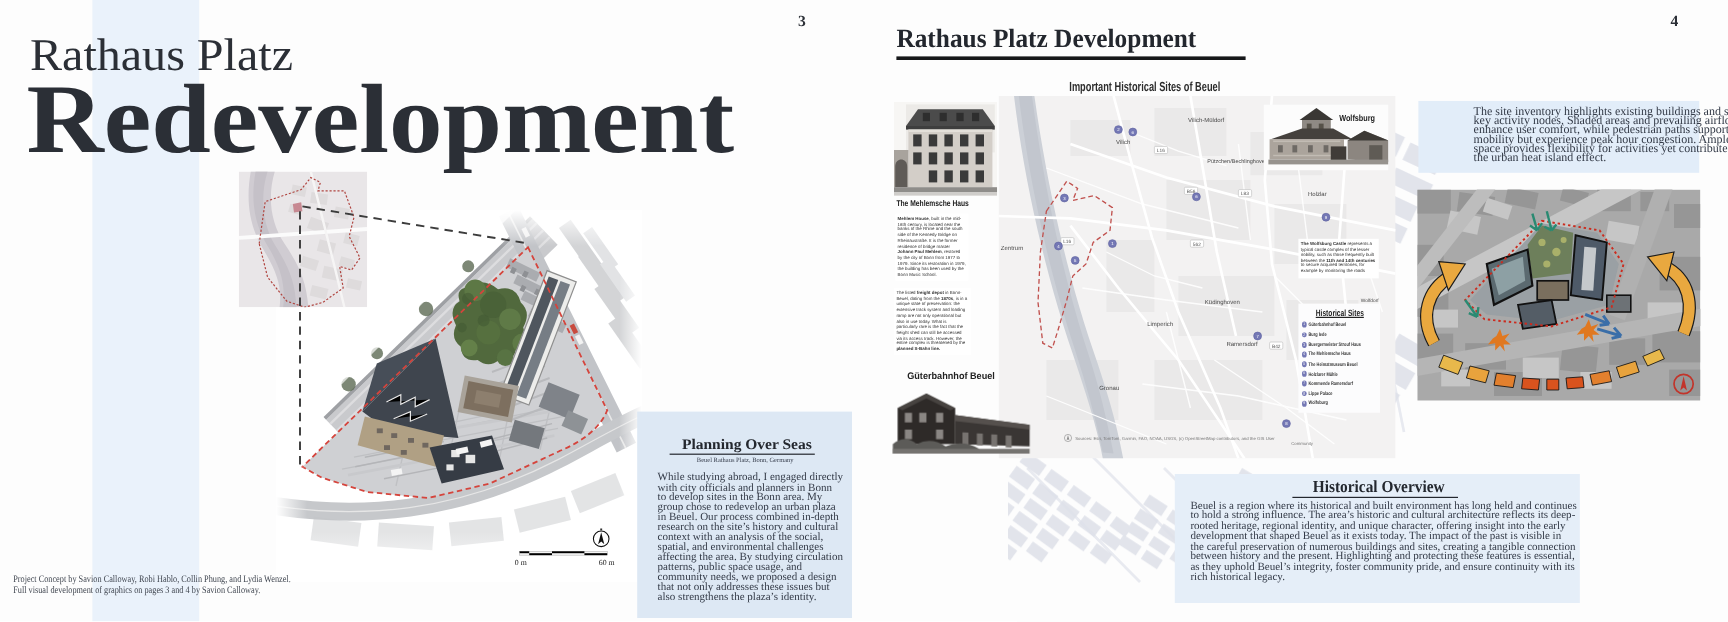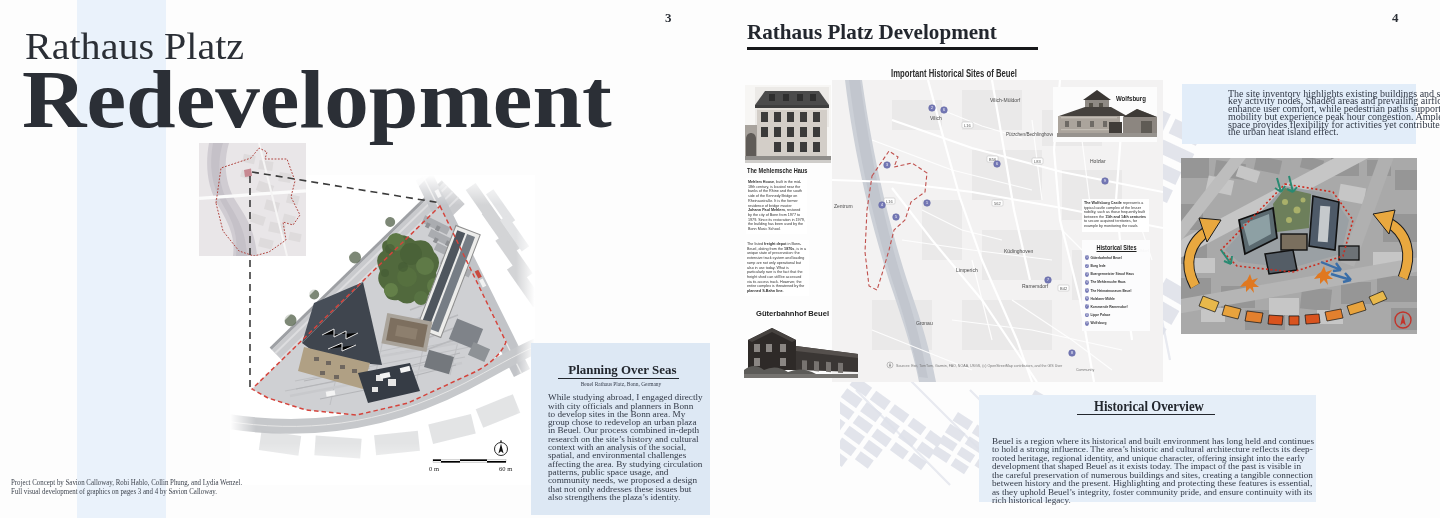--- a/index.html
+++ b/index.html
@@ -510,21 +510,21 @@
         <text x="64" y="286.5">Sources: Esri, TomTom, Garmin, FAO, NOAA, USGS, (c) OpenStreetMap contributors, and the GIS User</text>
         <text x="244" y="291">Community</text>
       </g>
     </svg>
   </div>
 
   <div class="abs sans" style="left:1082px;top:199px;width:63px;background:rgba(255,255,255,0.95);padding:2px 2px 3px 2px;font-size:3.7px;line-height:4.6px;color:#333;">
     <b>The Wolfsburg Castle</b> represents a typical castle complex of the lesser nobility, such as those frequently built between the <b>11th and 14th centuries</b> to secure acquired territories, for example by monitoring the roads
   </div>
 
-  <div class="abs sans" style="left:1082px;top:240px;width:63px;background:rgba(252,252,253,0.96);padding:3px 2px 3px 3px;">
+  <div class="abs sans" style="left:1082px;top:253px;width:63px;background:rgba(252,252,253,0.96);padding:3px 2px 3px 3px;">
     <div style="text-align:center;font-size:7.6px;font-weight:bold;color:#222;text-decoration:underline;margin-bottom:2.5px;transform:scaleX(0.73);">Historical Sites</div>
     <div style="font-size:4.2px;font-weight:bold;color:#333;transform:scaleX(0.78);transform-origin:left top;white-space:nowrap;">
       <div style="margin:2.9px 0;"><span class="ldot">1</span>Güterbahnhof Beuel</div>
       <div style="margin:2.9px 0;"><span class="ldot">2</span>Burg Iede</div>
       <div style="margin:2.9px 0;"><span class="ldot">3</span>Buergermeister Strouf Haus</div>
       <div style="margin:2.9px 0;"><span class="ldot">4</span>The Mehlemsche Haus</div>
       <div style="margin:2.9px 0;"><span class="ldot">5</span>The Heimatmuseum Beuel</div>
       <div style="margin:2.9px 0;"><span class="ldot">6</span>Holzlarer Mühle</div>
       <div style="margin:2.9px 0;"><span class="ldot">7</span>Kommende Ramersdorf</div>
       <div style="margin:2.9px 0;"><span class="ldot">8</span>Lippe Palace</div>
@@ -766,21 +766,21 @@
         <path d="M0,-6.5 L2.8,5.5 L0,3 L-2.8,5.5 Z" fill="#c2342a"></path>
       </g>
     </svg>
   </div>
 
   <div class="abs" style="left:979px;top:395px;width:337px;height:107px;background:#e5eef8;"></div>
 
   <div class="abs" style="left:1094px;top:399px;font-size:14px;font-weight:bold;color:#23272e;transform:scaleX(0.914);transform-origin:left top;white-space:nowrap;">Historical Overview</div>
   <div class="abs" style="left:1077px;top:413.5px;width:138px;height:1.3px;background:#23272e;"></div>
 
-  <div class="abs" style="left:992px;top:437px;font-size:9.2px;line-height:8.48px;color:#333a47;transform:scaleX(1.0);transform-origin:left top;white-space:nowrap;">
+  <div class="abs" style="left:992px;top:417px;font-size:9.2px;line-height:8.48px;color:#333a47;transform:scaleX(1.0);transform-origin:left top;white-space:nowrap;">
       Beuel is a region where its historical and built environment has long held and continues<br>
       to hold a strong influence. The area’s historic and cultural architecture reflects its deep-<br>
       rooted heritage, regional identity, and unique character, offering insight into the early<br>
       development that shaped Beuel as it exists today. The impact of the past is visible in<br>
       the careful preservation of numerous buildings and sites, creating a tangible connection<br>
       between history and the present. Highlighting and protecting these features is essential,<br>
       as they uphold Beuel’s integrity, foster community pride, and ensure continuity with its<br>
       rich historical legacy.
   </div>
 

